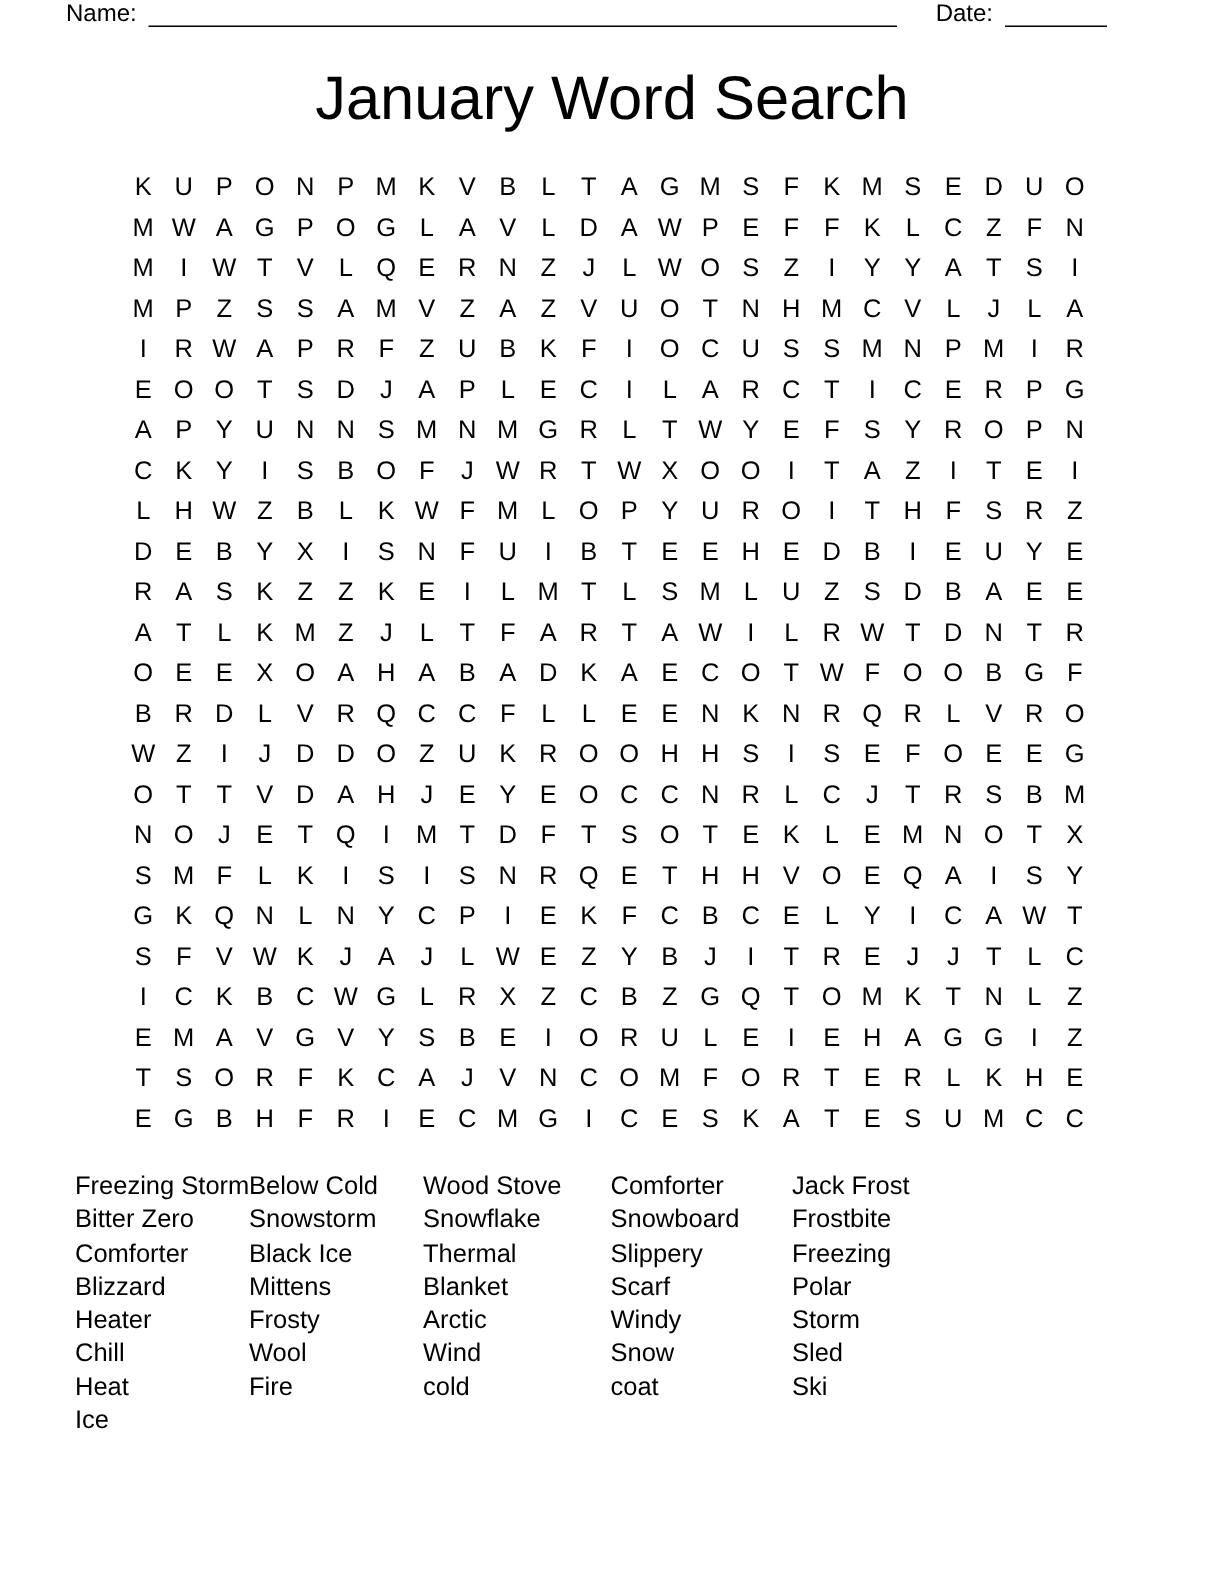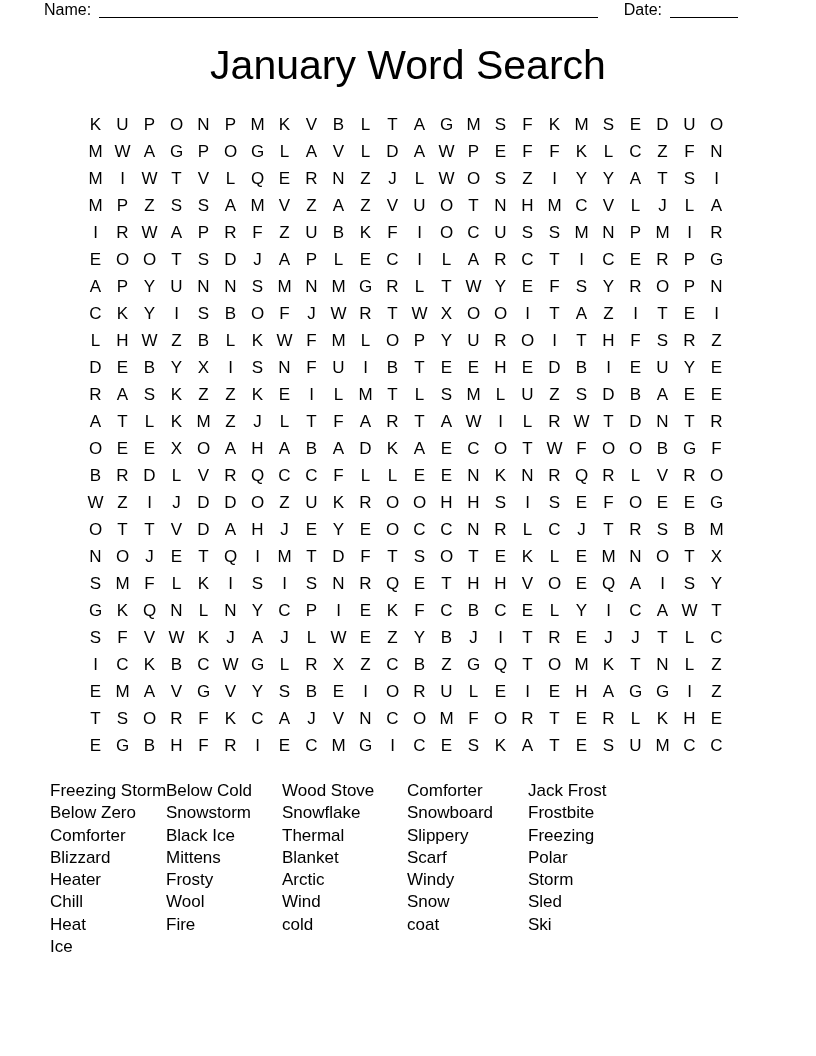--- a/index.html
+++ b/index.html
@@ -688,21 +688,21 @@
       <span class="grid-cell">S</span>
       <span class="grid-cell">U</span>
       <span class="grid-cell">M</span>
       <span class="grid-cell">C</span>
       <span class="grid-cell">C</span>
     </div>
 
   <div class="word-list" id="word-list">
       <div class="word-col">
         <span class="word-item">Freezing Storm</span>
-        <span class="word-item">Below Zero</span>
+        <span class="word-item">Bitter Zero</span>
         <span class="word-item">Comforter</span>
         <span class="word-item">Blizzard</span>
         <span class="word-item">Heater</span>
         <span class="word-item">Chill</span>
         <span class="word-item">Heat</span>
         <span class="word-item">Ice</span>
       </div>
       <div class="word-col">
         <span class="word-item">Below Cold</span>
         <span class="word-item">Snowstorm</span>

